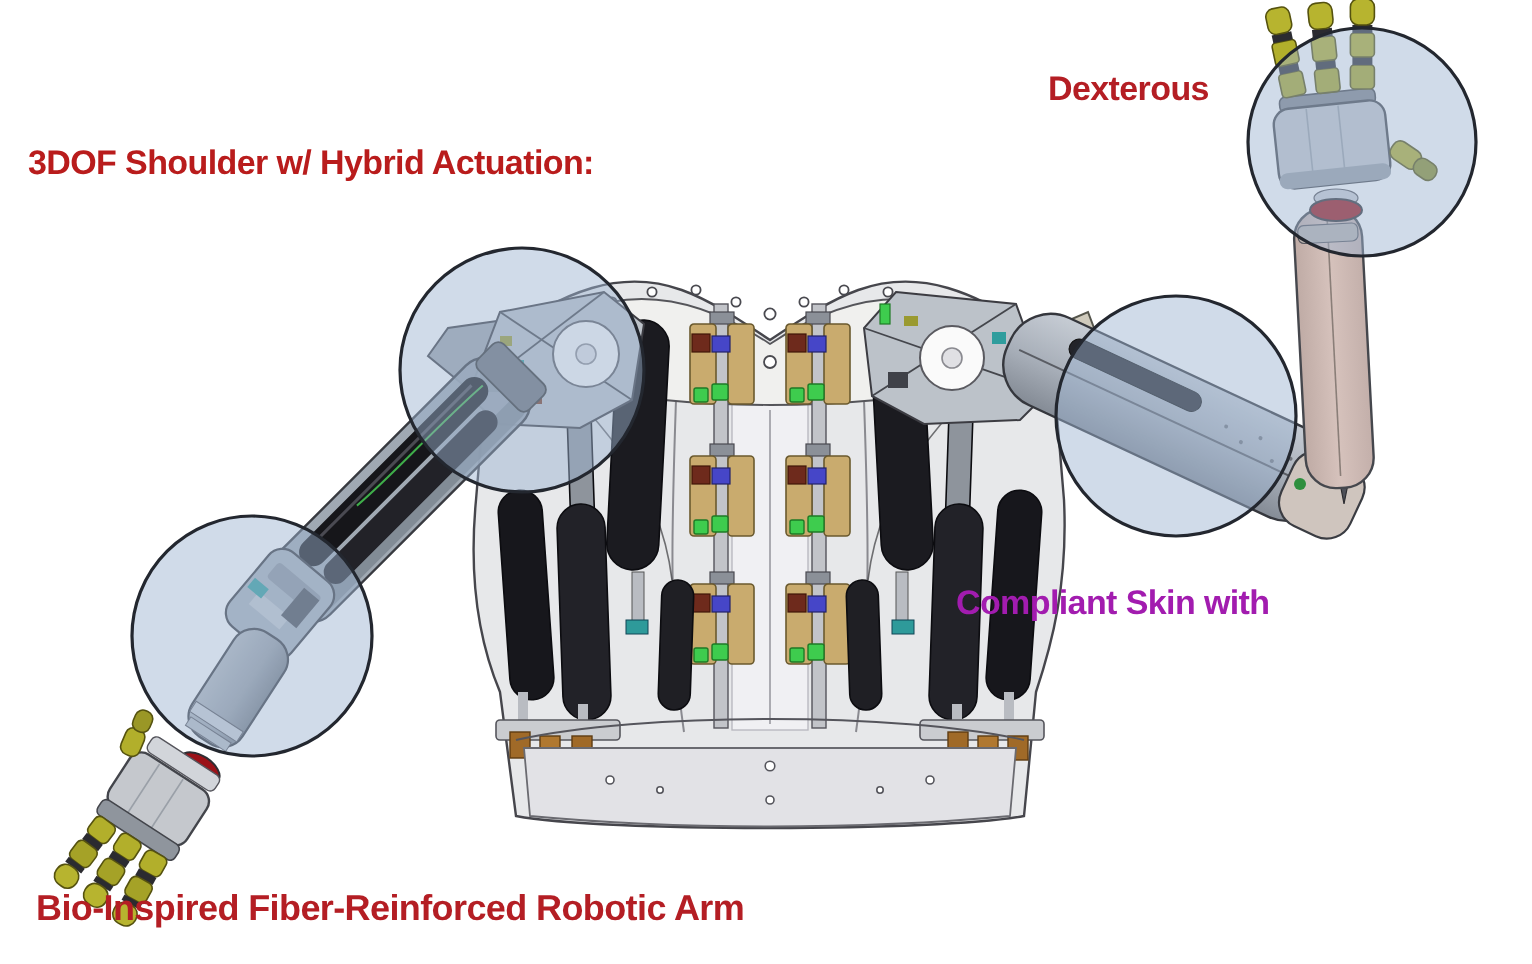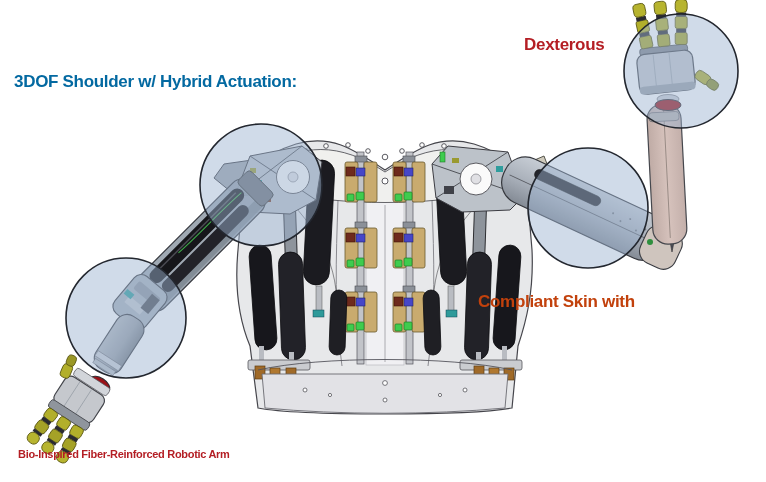--- a/index.html
+++ b/index.html
@@ -7,21 +7,21 @@
          font-family:"Liberation Sans",sans-serif;}
   #robot-svg{position:absolute;left:0;top:0;}
   .label{position:absolute;color:#b41e24;font-weight:bold;font-size:17px;line-height:21px;
          letter-spacing:-0.3px;white-space:nowrap;}
   .label span{display:block;}
   #label-shoulder{left:14px;top:71px;}
   #label-shoulder .l2{padding-left:24px;}
   #label-hands{left:524px;top:34px;}
   #label-skin{left:478px;top:291px;}
   #label-skin .l2{padding-left:45px;}
-  #label-arm{left:18px;top:444px;font-size:11px;}
+  #label-arm{left:18px;top:444px;font-size:18px;}
   .hl{fill-opacity:0.48;stroke-width:1.6;}
 </style>
 </head>
 <body>
 
 <div id="stage">
 
 <svg id="robot-svg" width="766" height="482" viewBox="0 0 766 482" xmlns="http://www.w3.org/2000/svg">
   <defs>
     <g id="valve-proto">
@@ -281,29 +281,29 @@
   </g>
 
   <g>
     <circle class="hl" cx="681" cy="71" r="57" fill="#9db4d2" stroke="#23272f"></circle>
     <circle class="hl" cx="261" cy="185" r="61" fill="#9db4d2" stroke="#23272f"></circle>
     <circle class="hl" cx="126" cy="318" r="60" fill="#9db4d2" stroke="#23272f"></circle>
     <circle class="hl" cx="588" cy="208" r="60" fill="#9db4d2" stroke="#23272f"></circle>
   </g>
 </svg>
 
-  <div class="label" id="label-shoulder" style="color: #0369a1;">
+  <div class="label" id="label-shoulder" style="color: #b91c1c;">
     <span class="l1">3DOF Shoulder w/ Hybrid Actuation:</span>
   </div>
 
   <div class="label" id="label-hands" style="color: rgb(180, 30, 36);">
     <span class="l1">Dexterous</span>
   </div>
 
-  <div class="label" id="label-skin" style="color: #c2410c;">
+  <div class="label" id="label-skin" style="color: #a21caf;">
     <span class="l1">Compliant Skin with</span>
   </div>
 
   <div class="label" id="label-arm" style="color: rgb(180, 30, 36);">
     <span class="l1">Bio-Inspired Fiber-Reinforced Robotic Arm</span>
   </div>
 
 </div>
 
 </body></html>

